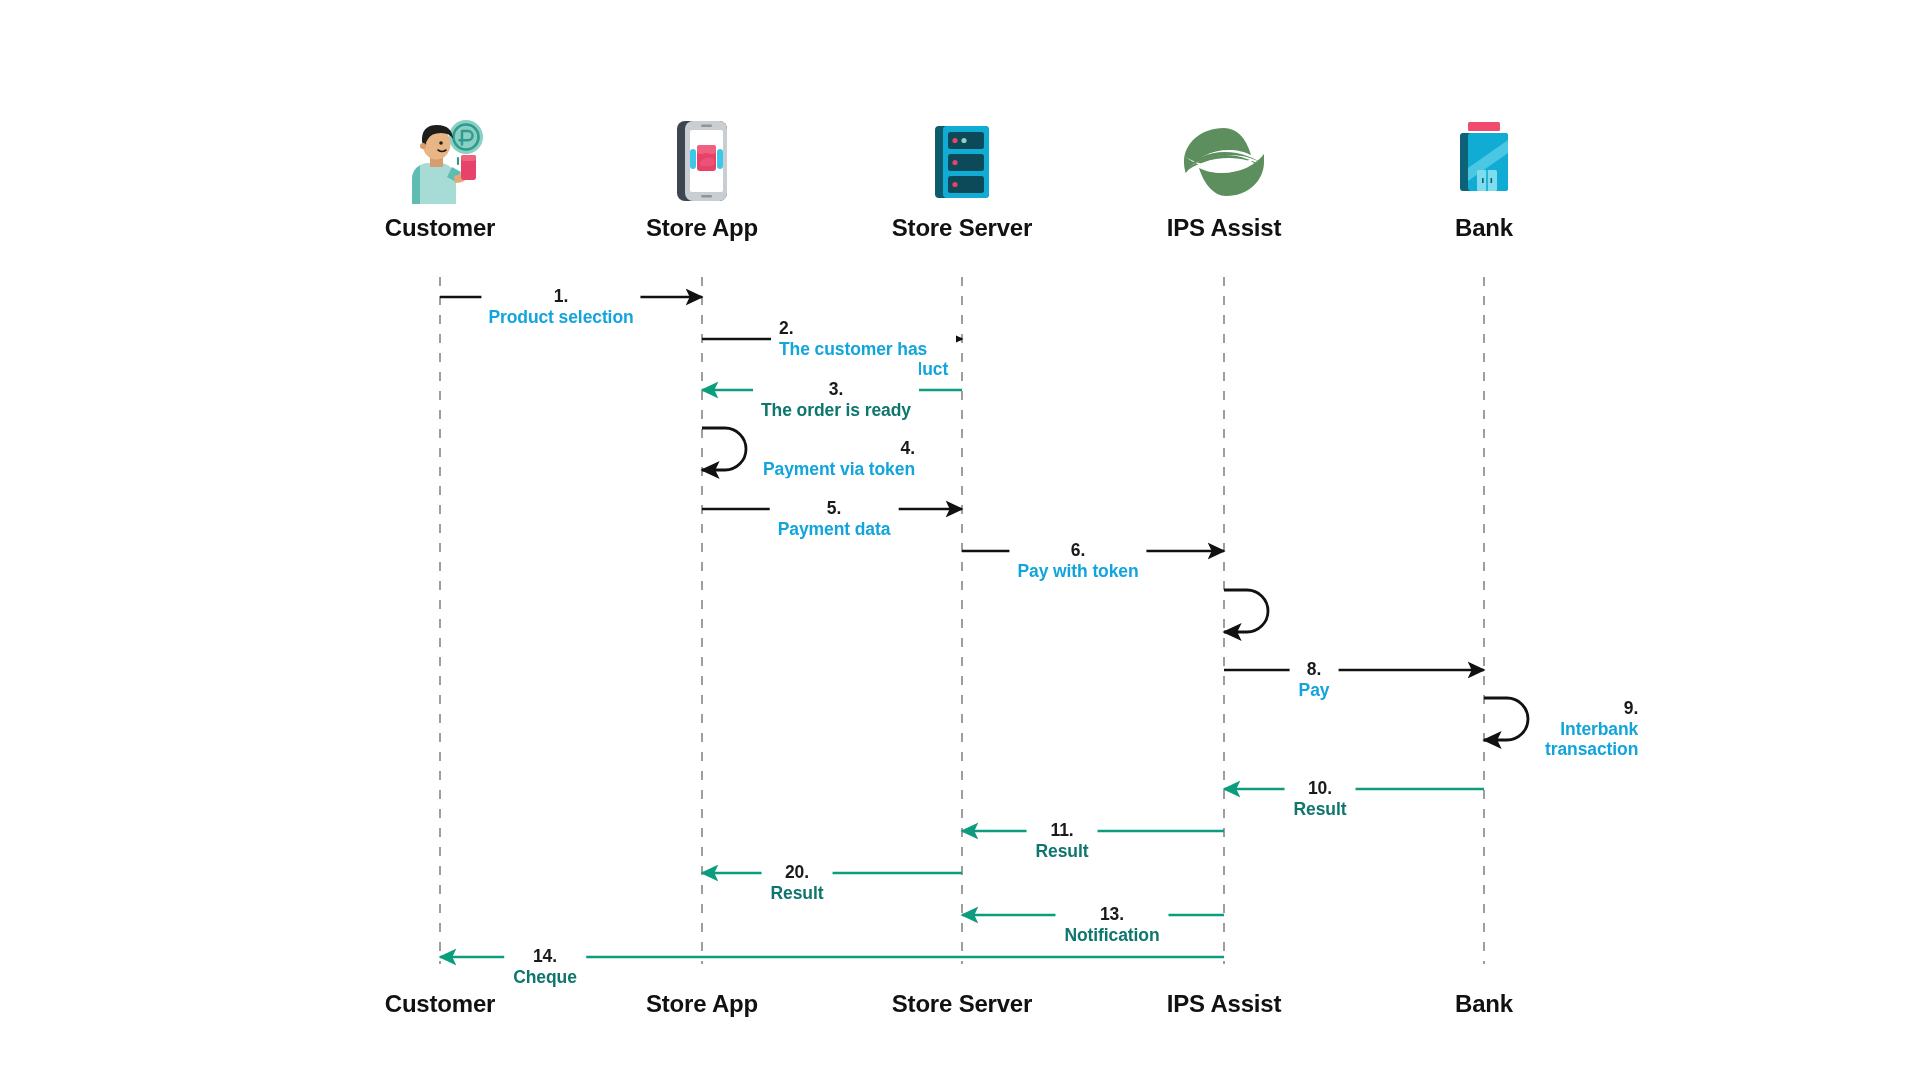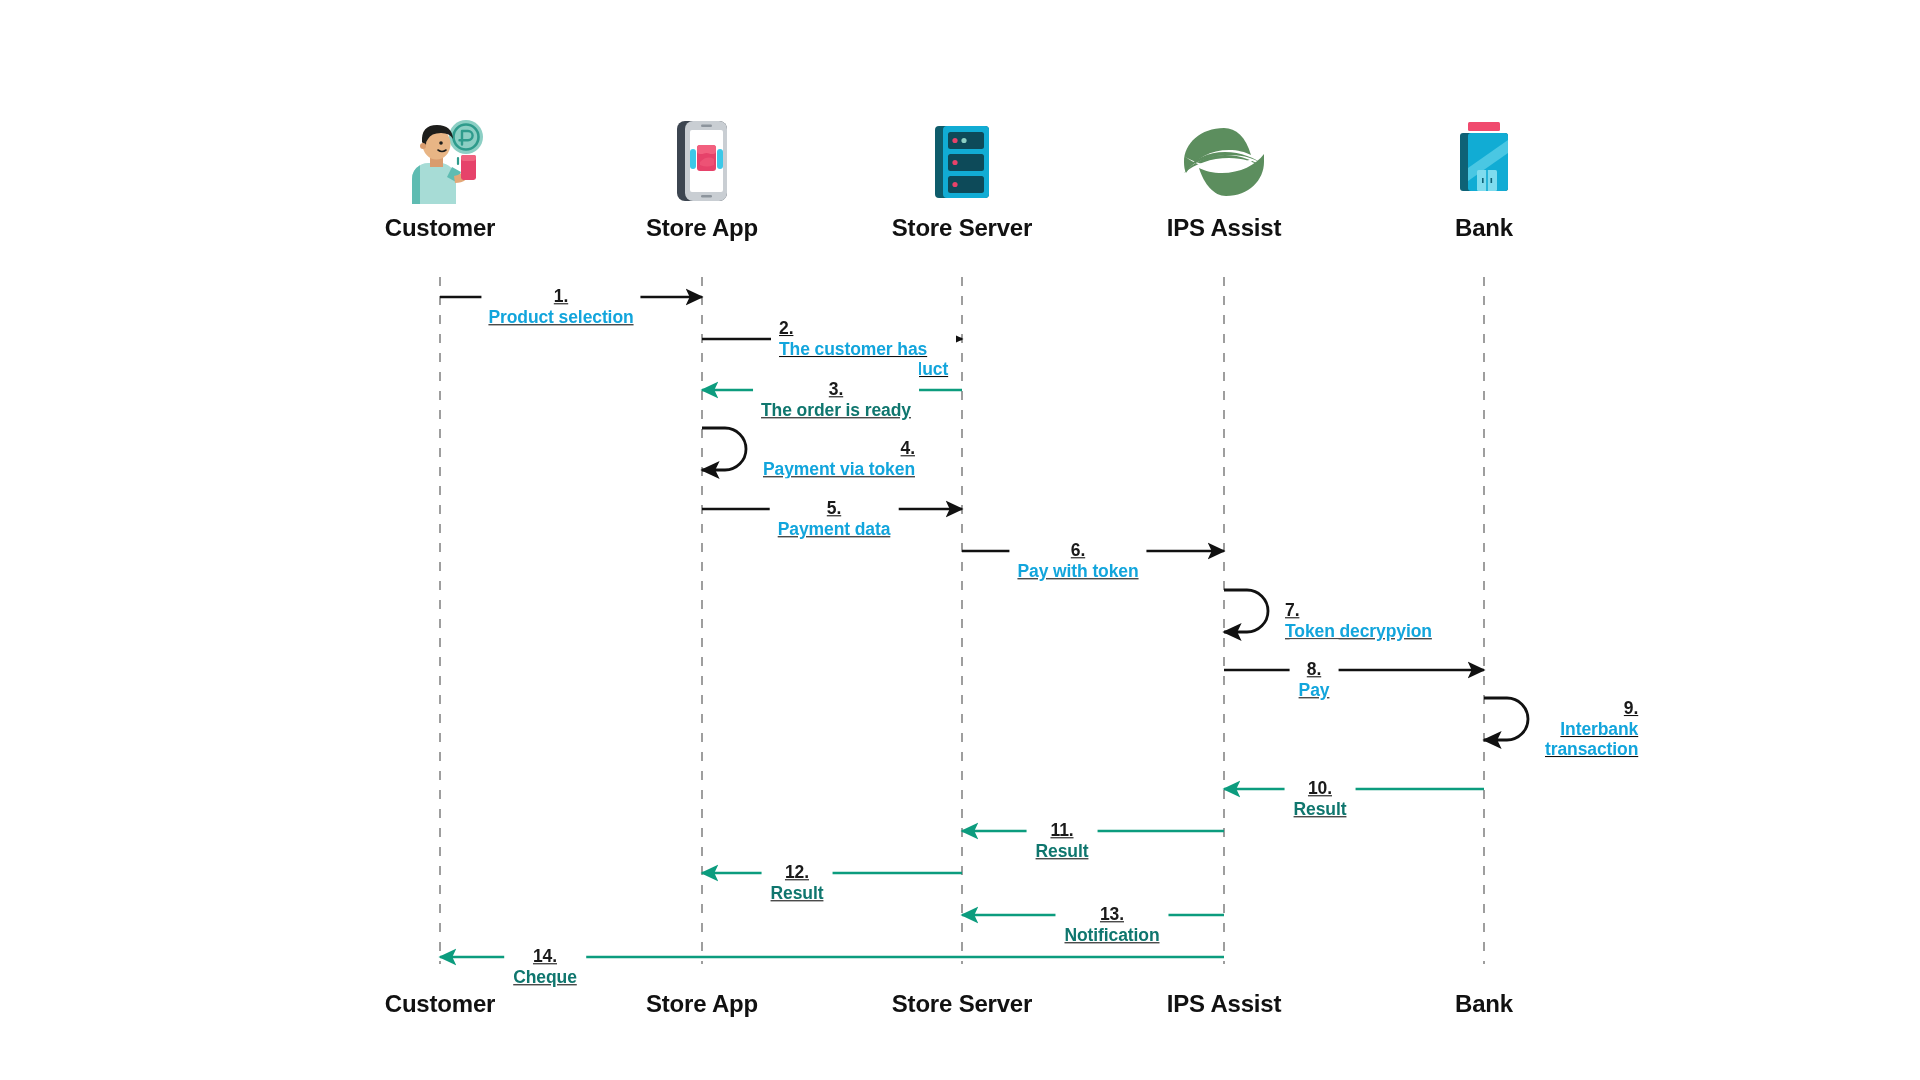--- a/index.html
+++ b/index.html
@@ -58,21 +58,20 @@
   }
   
   .msg-label {
     position: absolute;
     font-size: 17.5px;
     font-weight: 700;
     line-height: 1.17;
     white-space: pre-line;
     transform: translateY(-50%);
     letter-spacing: -0.1px;
-    text-decoration: underline;
   }
   .msg-label .num { color: #1a1a1a; }
   .msg-label.blue  .txt { color: #12A5DC; }
   .msg-label.green .txt { color: #0f766e; }
   .msg-label.center { transform: translate(-50%, -50%); text-align: center; }
 </style>
 </head>
 <body>
 
 <div id="stage">
@@ -251,24 +250,20 @@
   <div class="msg-label blue center" style="left:834px; top:477px; background:#fff; padding:0 8px;">
     <span class="num">5.</span>
     <span class="txt">Payment data</span>
   </div>
 
   <div class="msg-label blue center" style="left:1078px; top:519px; background:#fff; padding:0 8px;">
     <span class="num">6.</span>
     <span class="txt">Pay with token</span>
   </div>
 
-  <div class="msg-label blue" style="left:1285px; top:579px;">
-    <span class="num">7.</span>
-    <span class="txt">Token decrypyion</span>
-  </div>
 
   <div class="msg-label blue center" style="left:1314px; top:638px; background:#fff; padding:0 9px;">
     <span class="num">8.</span>
     <span class="txt">Pay</span>
   </div>
 
   <div class="msg-label blue" style="left:1545px; top:687px;text-align:right;">
     <span class="num">9.</span>
     <span class="txt">Interbank
 transaction</span>
@@ -278,21 +273,21 @@
     <span class="num">10.</span>
     <span class="txt">Result</span>
   </div>
 
   <div class="msg-label green center" style="left:1062px; top:799px; background:#fff; padding:0 9px;">
     <span class="num">11.</span>
     <span class="txt">Result</span>
   </div>
 
   <div class="msg-label green center" style="left:797px; top:841px; background:#fff; padding:0 9px;">
-    <span class="num">12.</span>
+    <span class="num">20.</span>
     <span class="txt">Result</span>
   </div>
 
   <div class="msg-label green center" style="left:1112px; top:883px; background:#fff; padding:0 9px;">
     <span class="num">13.</span>
     <span class="txt">Notification</span>
   </div>
 
   <div class="msg-label green center" style="left:545px; top:925px; background:#fff; padding:0 9px;">
     <span class="num">14.</span>

